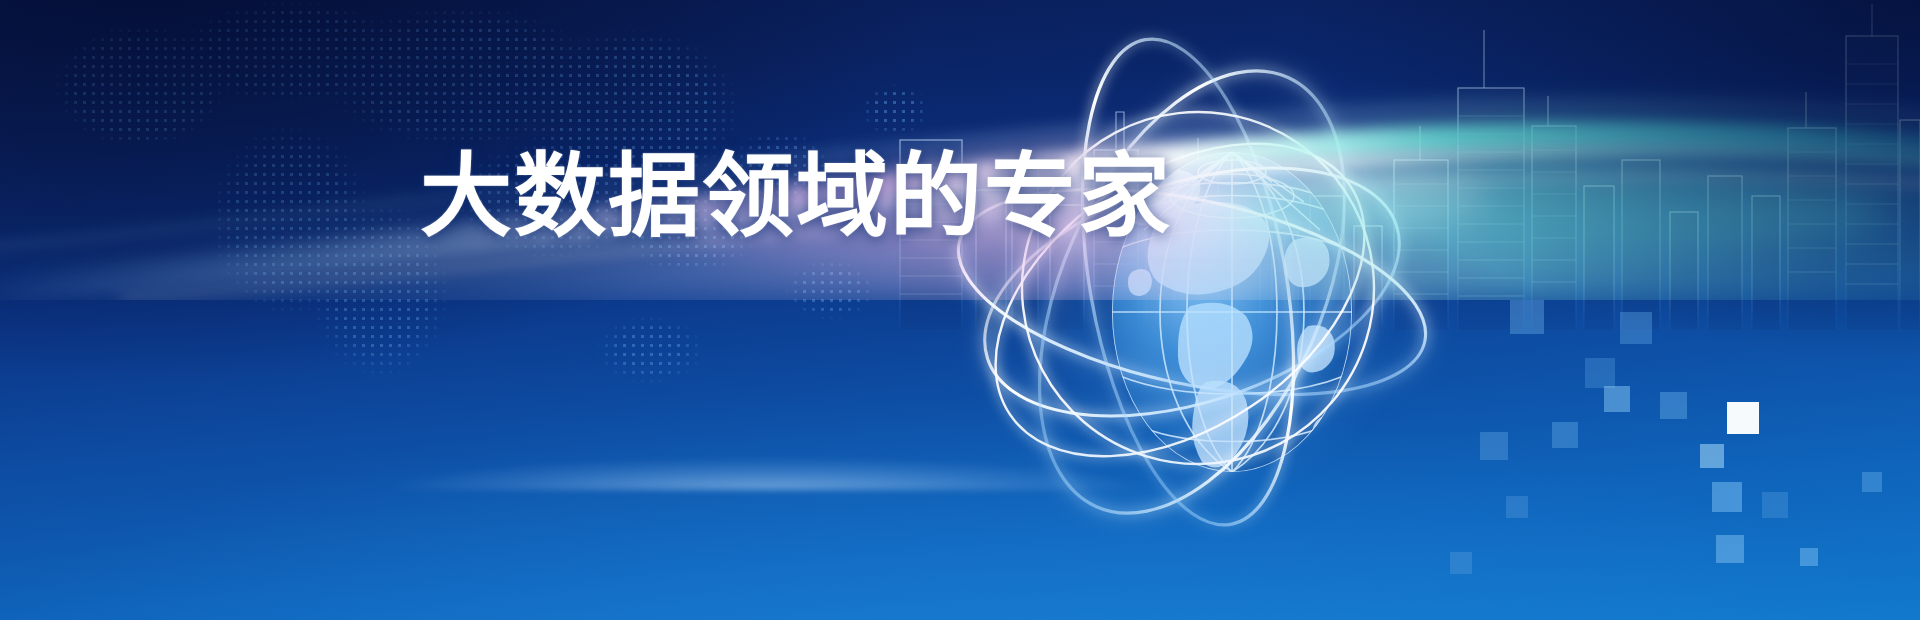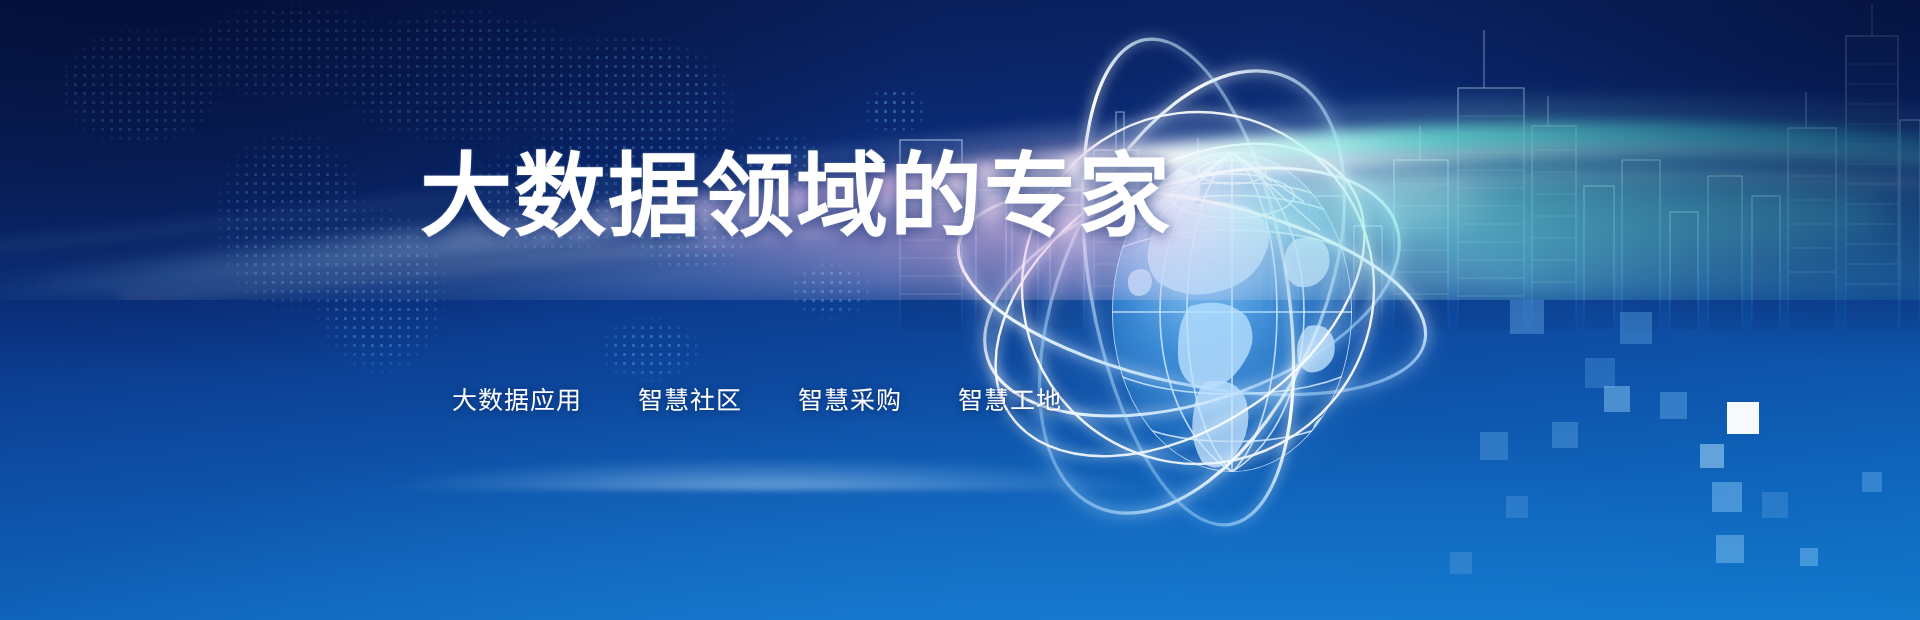--- a/index.html
+++ b/index.html
@@ -316,21 +316,15 @@
       <div class="sq" style="left: 1762px; top: 492px; width: 26px; height: 26px; background: rgba(70, 145, 214, 0.48);"></div>
       <div class="sq" style="left: 1716px; top: 535px; width: 28px; height: 28px; background: rgba(128, 192, 240, 0.5);"></div>
       <div class="sq" style="left: 1800px; top: 548px; width: 18px; height: 18px; background: rgba(112, 182, 236, 0.55);"></div>
       <div class="sq" style="left: 1506px; top: 496px; width: 22px; height: 22px; background: rgba(78, 150, 216, 0.42);"></div>
       <div class="sq" style="left: 1862px; top: 472px; width: 20px; height: 20px; background: rgba(96, 168, 228, 0.45);"></div>
       <div class="sq" style="left: 1450px; top: 552px; width: 22px; height: 22px; background: rgba(84, 154, 218, 0.4);"></div>
     </div>
 
   <div id="copy">
     <div id="headline">大数据领域的专家</div>
-    <div id="keywords">
-        <span class="kw">大数据应用</span>
-        <span class="kw">智慧社区</span>
-        <span class="kw">智慧采购</span>
-        <span class="kw">智慧工地</span>
-      </div>
   </div>
 
 </div>
 
 </body></html>

